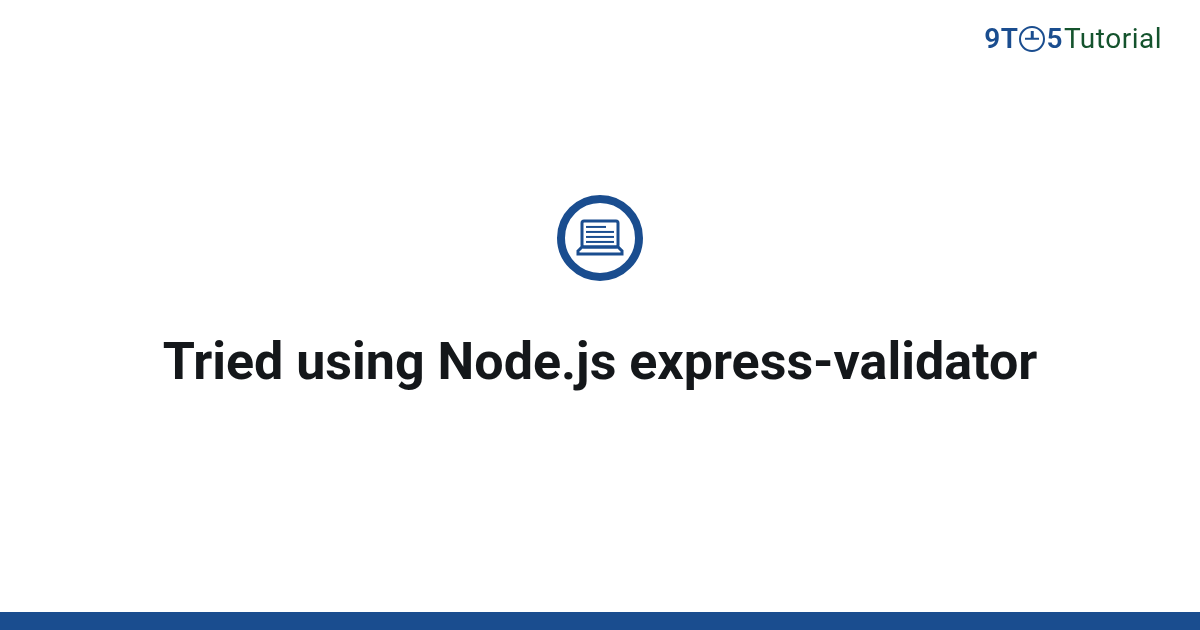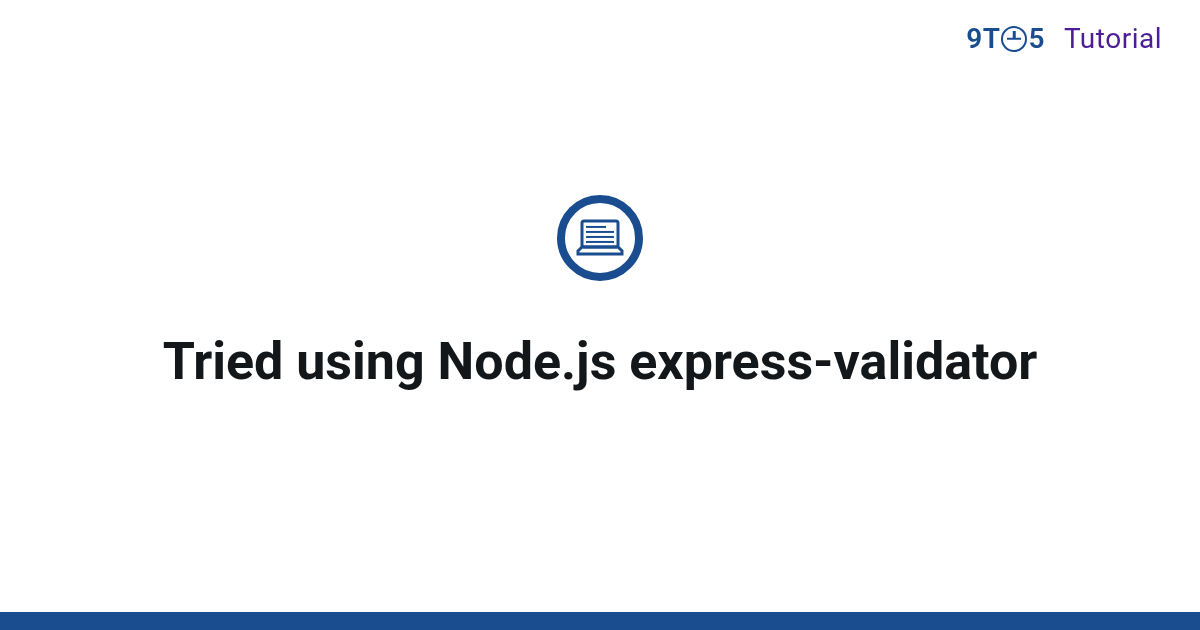--- a/index.html
+++ b/index.html
@@ -62,22 +62,22 @@
       background: #1a4d8f;
       top: 3px;
       left: 50%;
       transform: translateX(-50%);
     }
     .logo .five {
       font-weight: 600;
     }
     .logo .tutorial {
       font-weight: 400;
-      color: #4c1d95;
-      margin-left: 19px;
+      color: #14532d;
+      margin-left: 1px;
     }
     .center-content {
       position: absolute;
       top: 50%;
       left: 50%;
       transform: translate(-50%, -58%);
       text-align: center;
       width: 100%;
     }
     .icon-circle {

